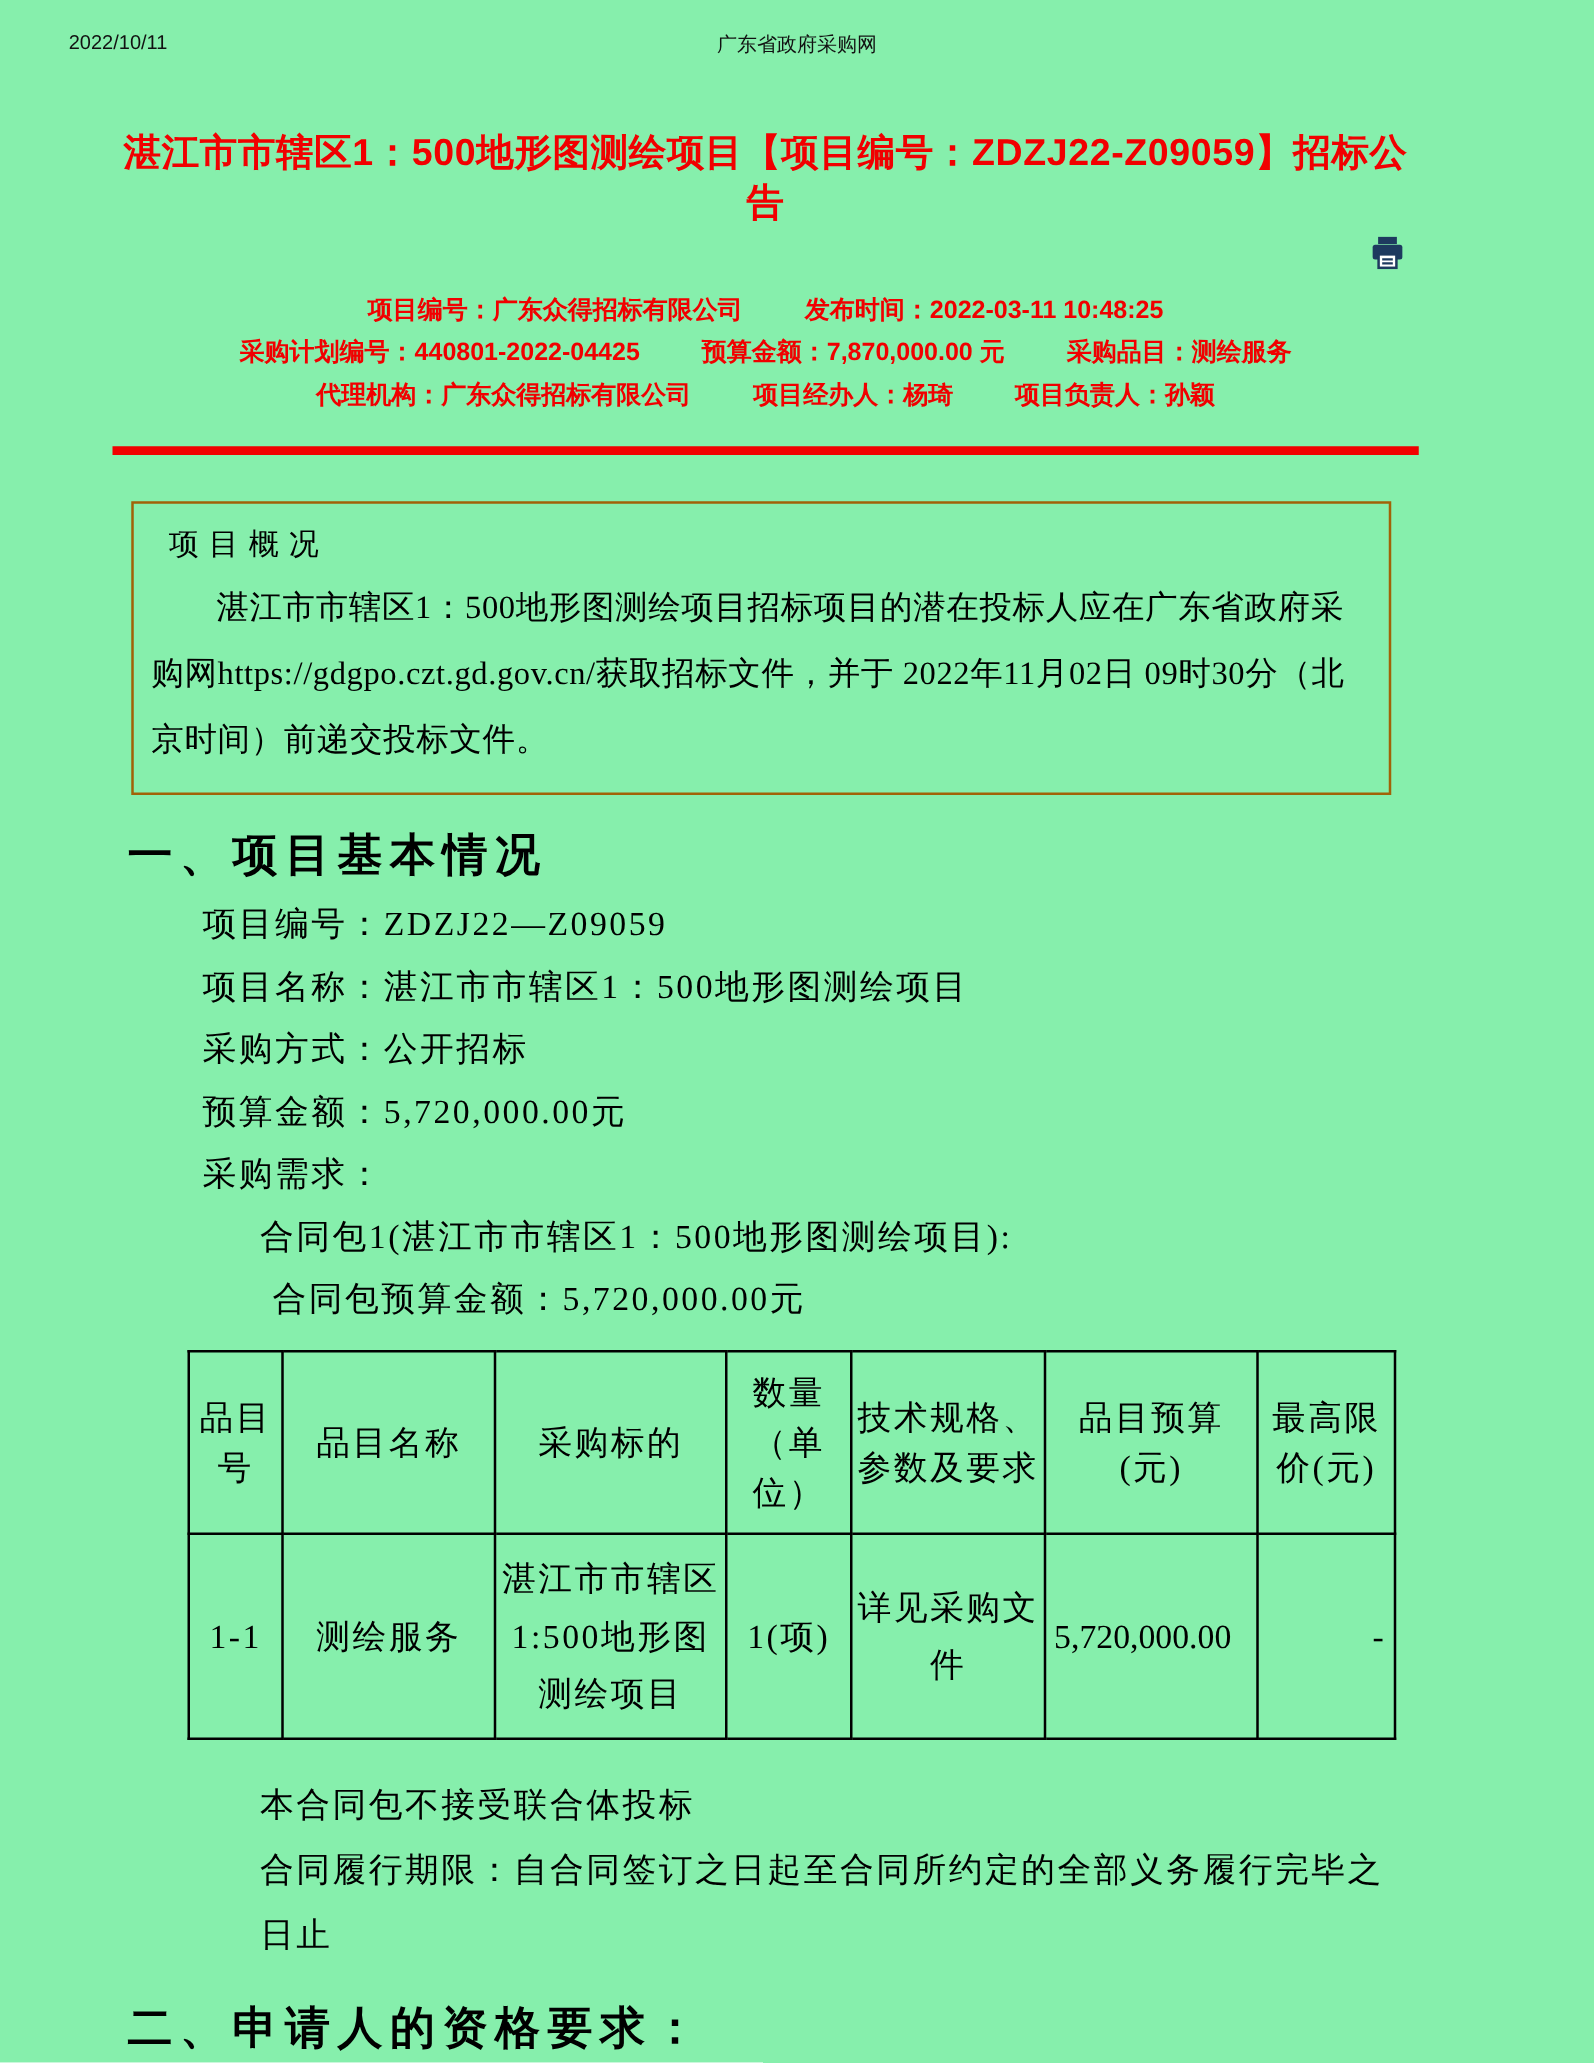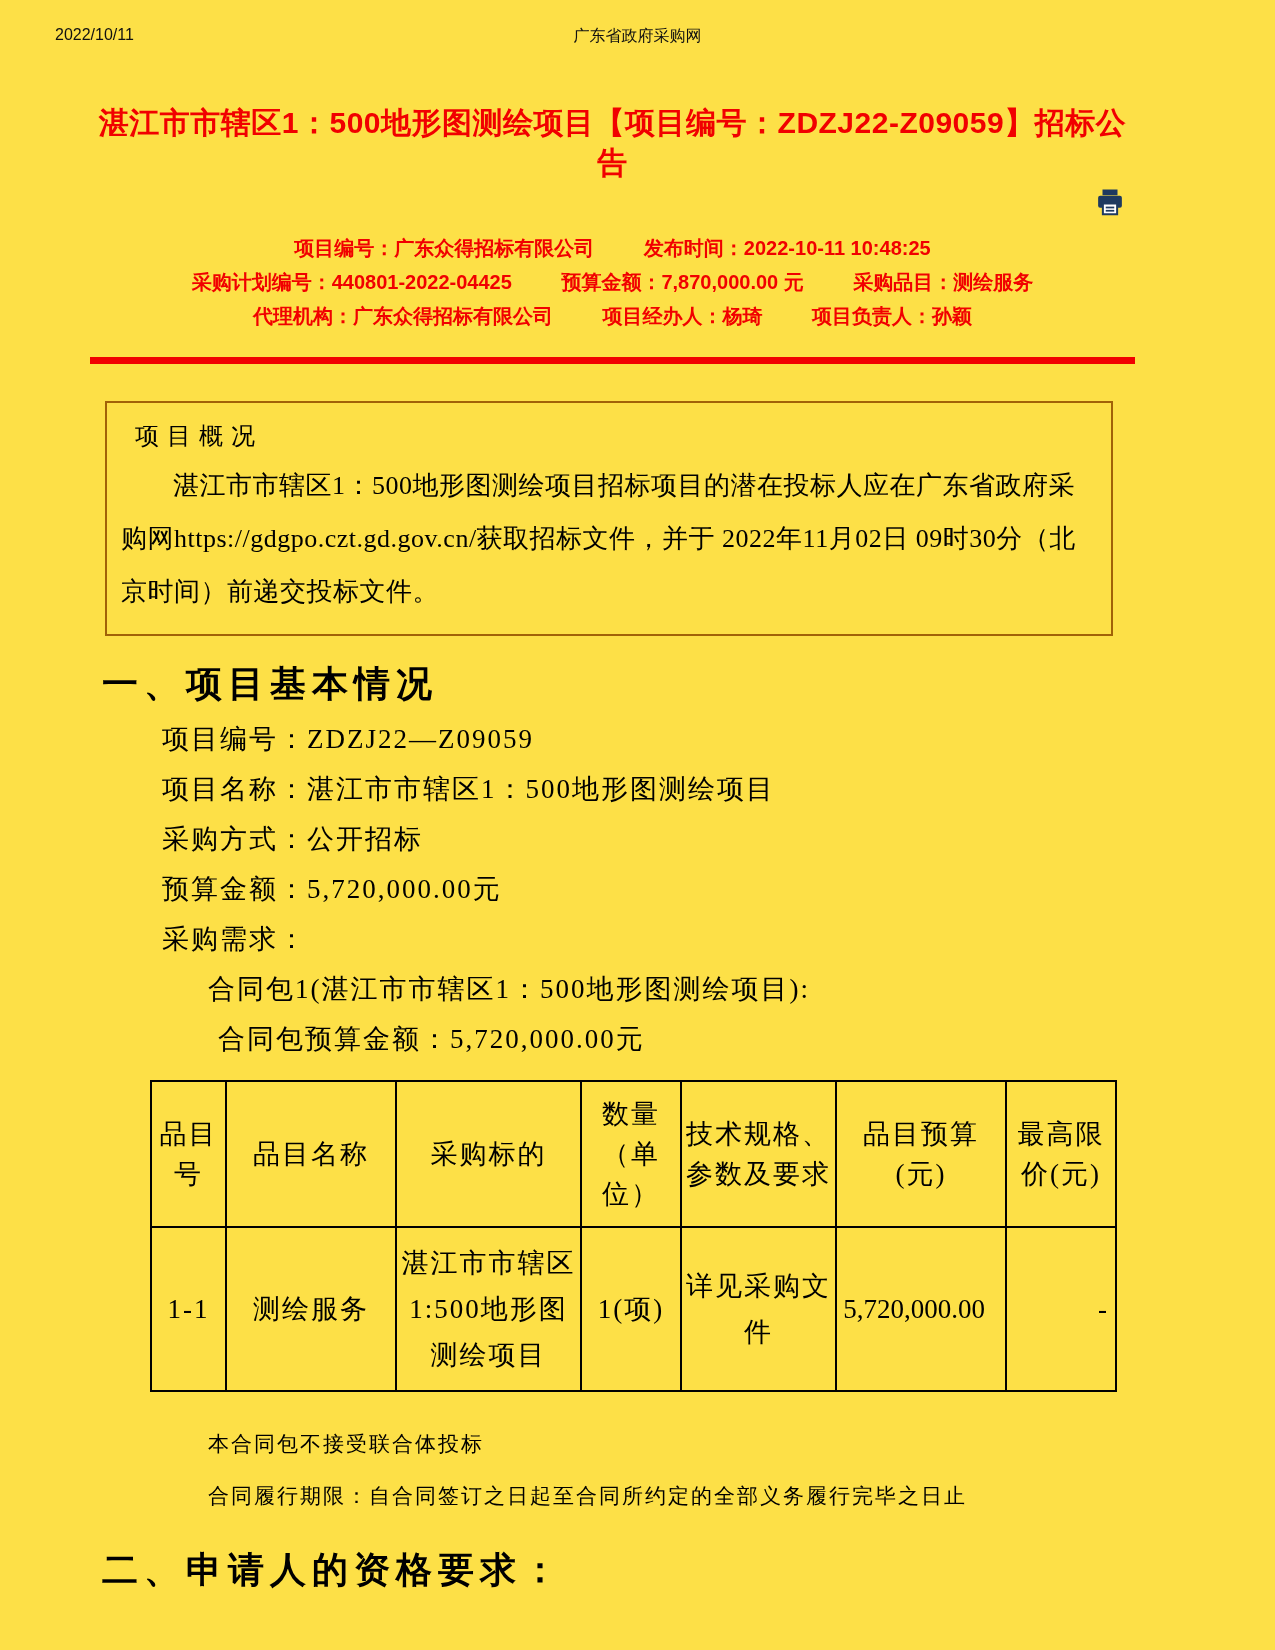--- a/index.html
+++ b/index.html
@@ -3,21 +3,21 @@
 <meta charset="utf-8">
 <style>
   :root{
     --red:#f10000;
     --navy:#1e3a5f;
   }
   html,body{margin:0;padding:0;background:#fff;}
   .page{
     position:relative;
     width:1275px;height:1650px;
-    background:#fde047;color:#000;
+    background:#86efac;color:#000;
     overflow:hidden;
     font-family:"Liberation Serif","DejaVu Serif",serif;
   }
   
   .print-header{
     position:absolute;top:26px;left:0;width:100%;height:22px;
     font-family:"Liberation Sans","DejaVu Sans",sans-serif;
     font-size:16px;color:#111;
   }
   .print-header .date{position:absolute;left:55px;top:0;}
@@ -61,21 +61,21 @@
   }
   .lot-table th,.lot-table td{
     border:2px solid #000;text-align:center;vertical-align:middle;
     font-weight:normal;font-size:27px;letter-spacing:2px;word-break:break-all;
   }
   .lot-table th{line-height:40px;padding:12px 4px;}
   .lot-table td{line-height:46px;padding:12px 4px;}
   .lot-table td.num{text-align:right;padding-right:20px;letter-spacing:0;}
   .lot-table td.cap{text-align:right;padding-right:8px;letter-spacing:0;}
   .notes{margin-top:26px;}
-  .note-line{margin-left:118px;font-size:21px;line-height:52px;letter-spacing:2px;}
+  .note-line{margin-left:118px;font-size:27px;line-height:52px;letter-spacing:2px;}
   
   .print-footer{
     position:absolute;top:1588px;left:55px;right:75px;
     display:flex;justify-content:space-between;
     font-family:"Liberation Sans","DejaVu Sans",sans-serif;
     font-size:15px;color:#111;
   }
 </style>
 </head>
 <body>
@@ -99,21 +99,21 @@
           <rect x="6.3" y="13.2" width="11.4" height="8.6" fill="#ffffff" stroke="#1e3a5f" stroke-width="1.6"></rect>
           <line x1="8.6" y1="16.4" x2="15.4" y2="16.4" stroke="#1e3a5f" stroke-width="1.4"></line>
           <line x1="8.6" y1="19" x2="15.4" y2="19" stroke="#1e3a5f" stroke-width="1.4"></line>
         </svg>
       </span>
     </div>
 
     <div class="meta">
       <div class="meta-line">
         <span>项目编号：广东众得招标有限公司</span>
-        <span>发布时间：2022-10-11 10:48:25</span>
+        <span>发布时间：2022-03-11 10:48:25</span>
       </div>
       <div class="meta-line">
         <span>采购计划编号：440801-2022-04425</span>
         <span>预算金额：7,870,000.00 元</span>
         <span>采购品目：测绘服务</span>
       </div>
       <div class="meta-line">
         <span>代理机构：广东众得招标有限公司</span>
         <span>项目经办人：杨琦</span>
         <span>项目负责人：孙颖</span>

